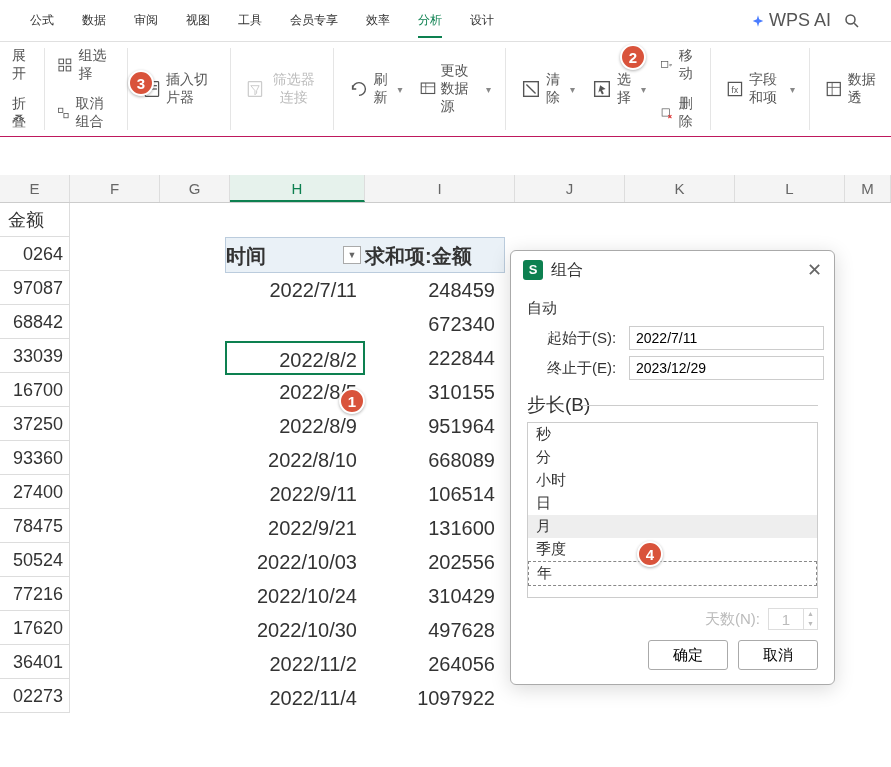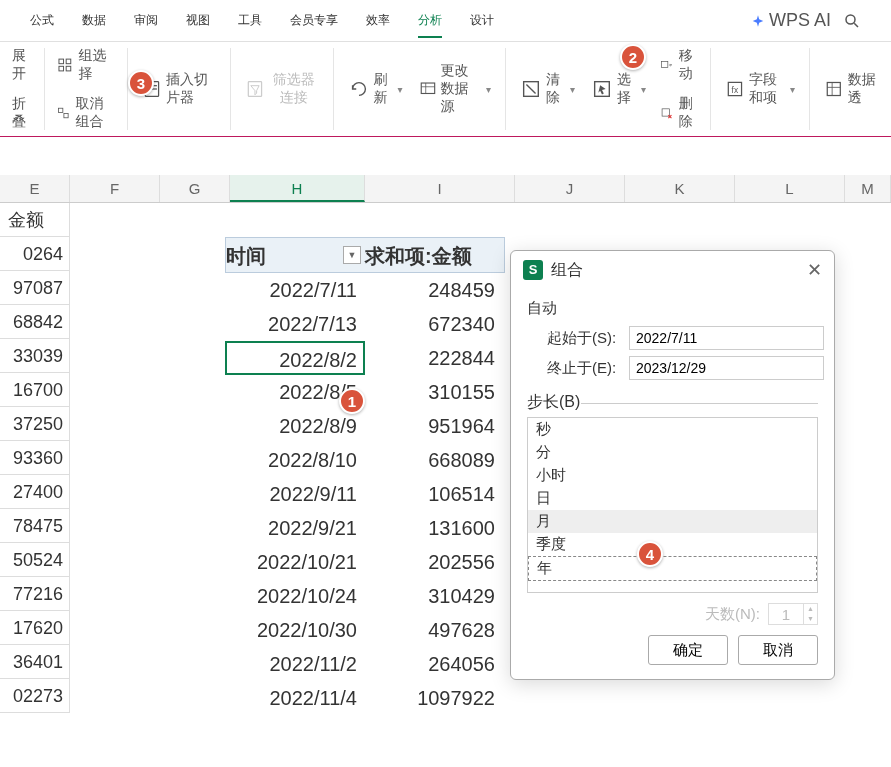--- a/index.html
+++ b/index.html
@@ -259,21 +259,21 @@
   }
   .field-label { font-size: 15px; min-width: 74px; }
   .field-input {
     flex: 1;
     border: 1px solid #ccc;
     height: 24px;
     padding: 0 6px;
     font-size: 14px;
   }
   .fieldset-label {
-    font-size: 16px;
+    font-size: 19px;
     margin: 12px 0 4px 0;
     position: relative;
   }
   .fieldset-label::after {
     content:"";
     position:absolute;
     left: 54px; right: 0; top: 50%;
     border-top: 1px solid #ccc;
   }
   .listbox {
@@ -545,21 +545,20 @@
         <div class="filter-btn">▼</div>
       </div>
       <div class="ph">求和项:金额</div>
     </div>
     <div id="pivot-rows">
         <div class="pivot-row">
           <div class="pc date">2022/7/11</div>
           <div class="pc">248459</div>
         </div>
         <div class="pivot-row">
-          <div class="pc date">2022/7/13</div>
           <div class="pc">672340</div>
         </div>
         <div class="pivot-row selected">
           <div class="pc date">2022/8/2</div>
           <div class="pc">222844</div>
         </div>
         <div class="pivot-row">
           <div class="pc date">2022/8/5</div>
           <div class="pc">310155</div>
         </div>
@@ -573,21 +572,21 @@
         </div>
         <div class="pivot-row">
           <div class="pc date">2022/9/11</div>
           <div class="pc">106514</div>
         </div>
         <div class="pivot-row">
           <div class="pc date">2022/9/21</div>
           <div class="pc">131600</div>
         </div>
         <div class="pivot-row">
-          <div class="pc date">2022/10/21</div>
+          <div class="pc date">2022/10/03</div>
           <div class="pc">202556</div>
         </div>
         <div class="pivot-row">
           <div class="pc date">2022/10/24</div>
           <div class="pc">310429</div>
         </div>
         <div class="pivot-row">
           <div class="pc date">2022/10/30</div>
           <div class="pc">497628</div>
         </div>

